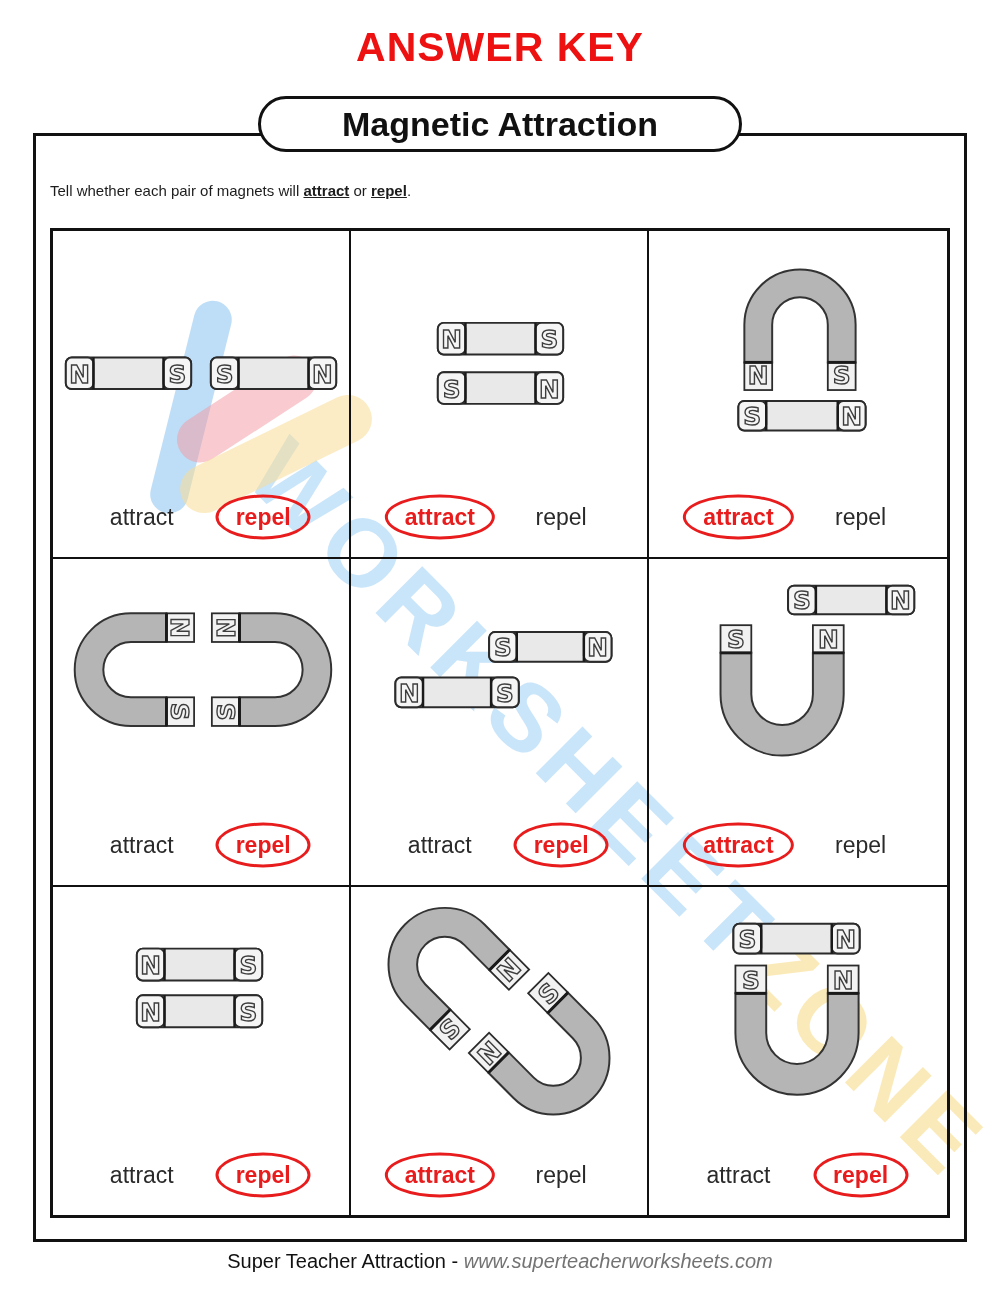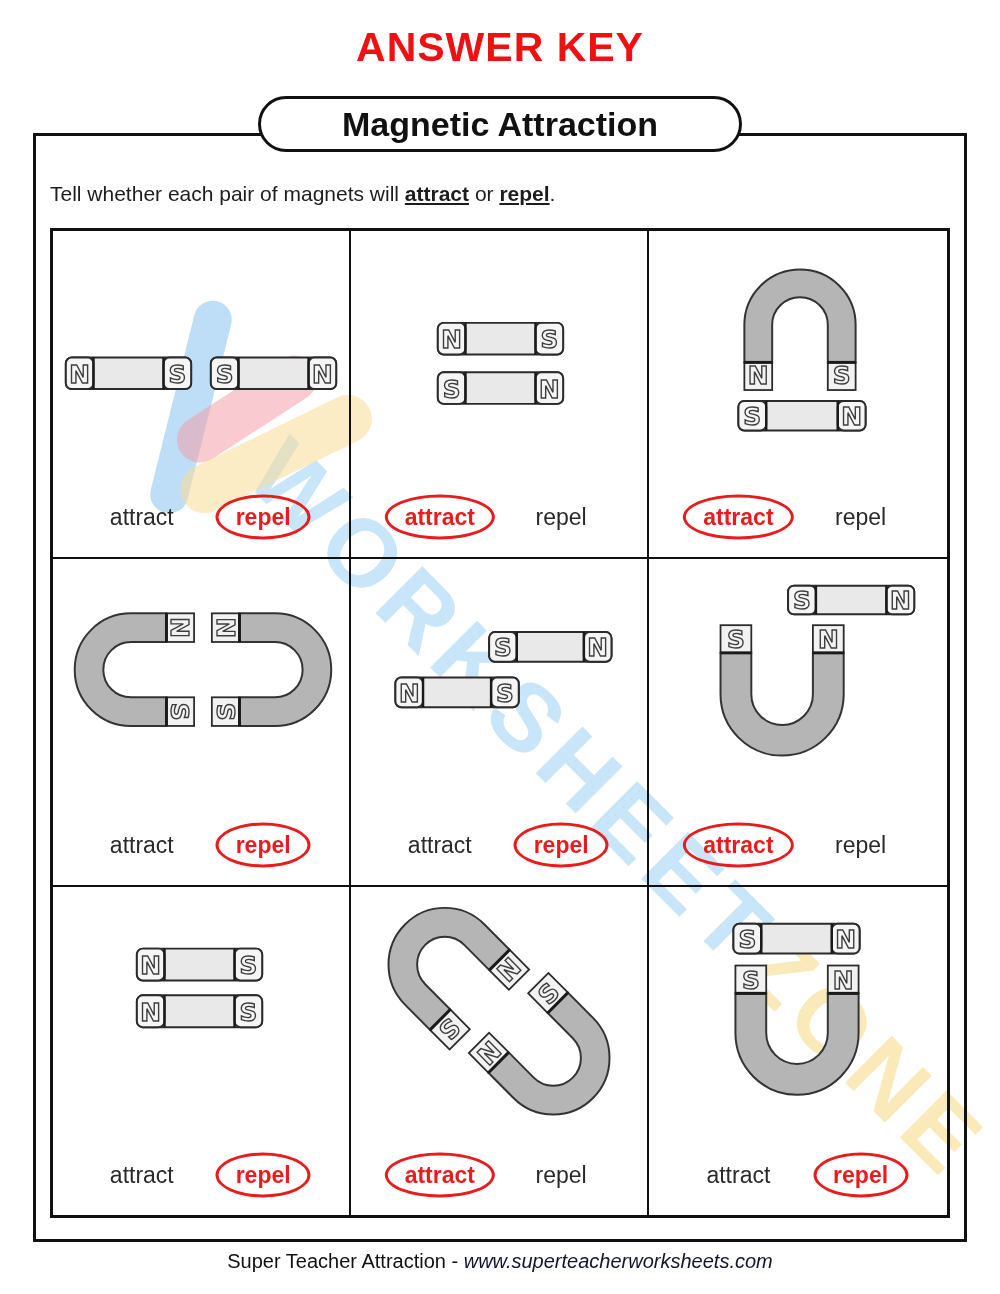--- a/index.html
+++ b/index.html
@@ -8,21 +8,21 @@
   
   #answer-key{position:absolute;top:24px;left:0;width:100%;text-align:center;
     font-size:41px;font-weight:bold;color:#ee1111;letter-spacing:1px;z-index:5;}
   #title-pill{position:absolute;top:96px;left:50%;transform:translateX(-50%);
     width:478px;height:50px;border:3px solid #111;border-radius:32px;background:#fff;
     display:flex;align-items:center;justify-content:center;z-index:4;
     font-size:34px;font-weight:bold;color:#111;}
   
   #outer-box{position:absolute;left:33px;top:133px;width:928px;height:1103px;
     border:3px solid #111;z-index:2;pointer-events:none;}
-  #instruction{position:absolute;left:50px;top:182px;font-size:21px;color:#1d1d1d;z-index:3;}
+  #instruction{position:absolute;left:50px;top:182px;font-size:15px;color:#1d1d1d;z-index:3;}
   #instruction .kw{font-weight:bold;text-decoration:underline;}
   
   #wm-text{position:absolute;left:305px;top:418px;transform:rotate(45deg);
     transform-origin:0 0;white-space:nowrap;z-index:1;font-weight:bold;
     font-size:96px;letter-spacing:8px;}
   #wm-text .wm1{color:rgba(148,203,245,0.50);}
   #wm-text .wm2{color:rgba(247,216,128,0.55);}
   .logo-bar{position:absolute;border-radius:26px;z-index:1;}
   #logo-blue{left:172px;top:298px;width:38px;height:218px;transform:rotate(14deg);
     background:rgba(125,190,240,0.50);}
@@ -41,21 +41,21 @@
   .answers{position:absolute;left:0;right:0;bottom:12px;height:56px;z-index:2;}
   .ans{position:absolute;top:50%;transform:translate(-50%,-50%);
     font-size:23px;color:#2a2a2a;}
   .ans-attract{left:30%;}
   .ans-repel{left:71%;}
   .ans.circled{color:#e81c1c;font-weight:bold;border:3px solid #e81c1c;
     border-radius:50%;padding:6px 17px;}
   
   #footer{position:absolute;top:1250px;left:0;width:100%;text-align:center;
     font-size:20px;color:#111;z-index:3;}
-  #footer .url{color:#0f172a;font-style:italic;}
+  #footer .url{color:#737373;font-style:italic;}
 </style>
 </head>
 <body>
 
 <div id="page">
 
   <div id="answer-key">ANSWER KEY</div>
 
   <div id="title-pill">
     <span>Magnetic Attraction</span>

